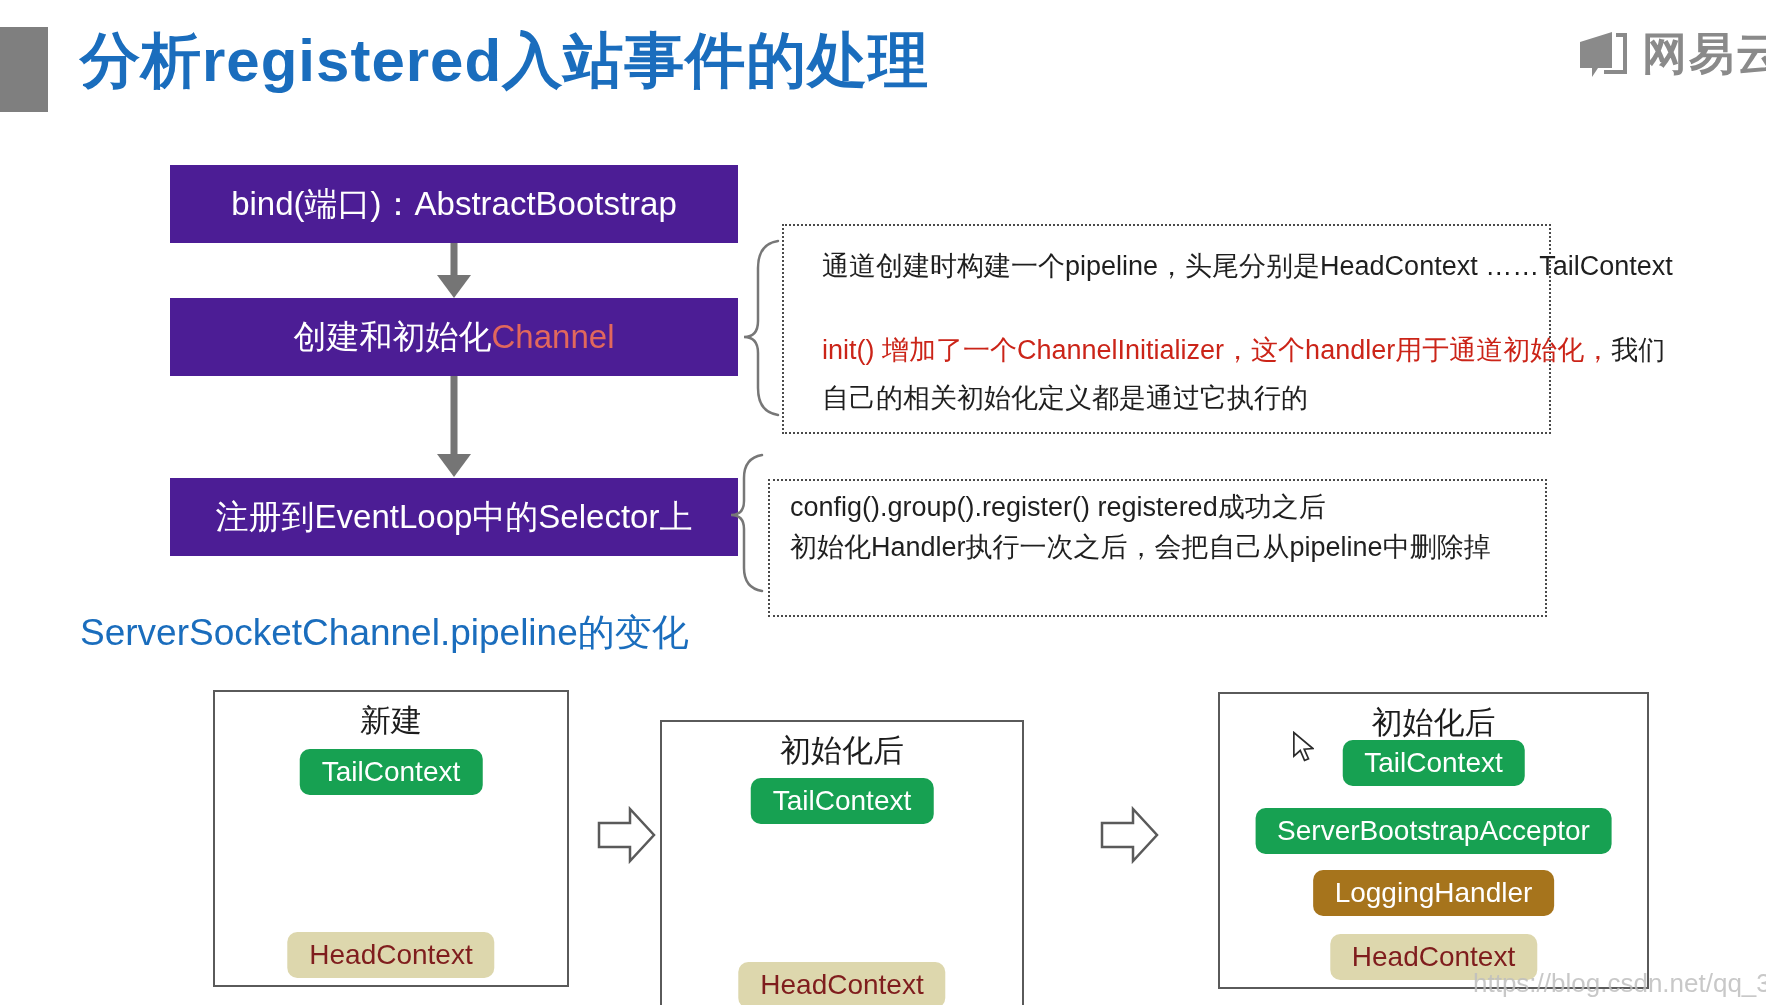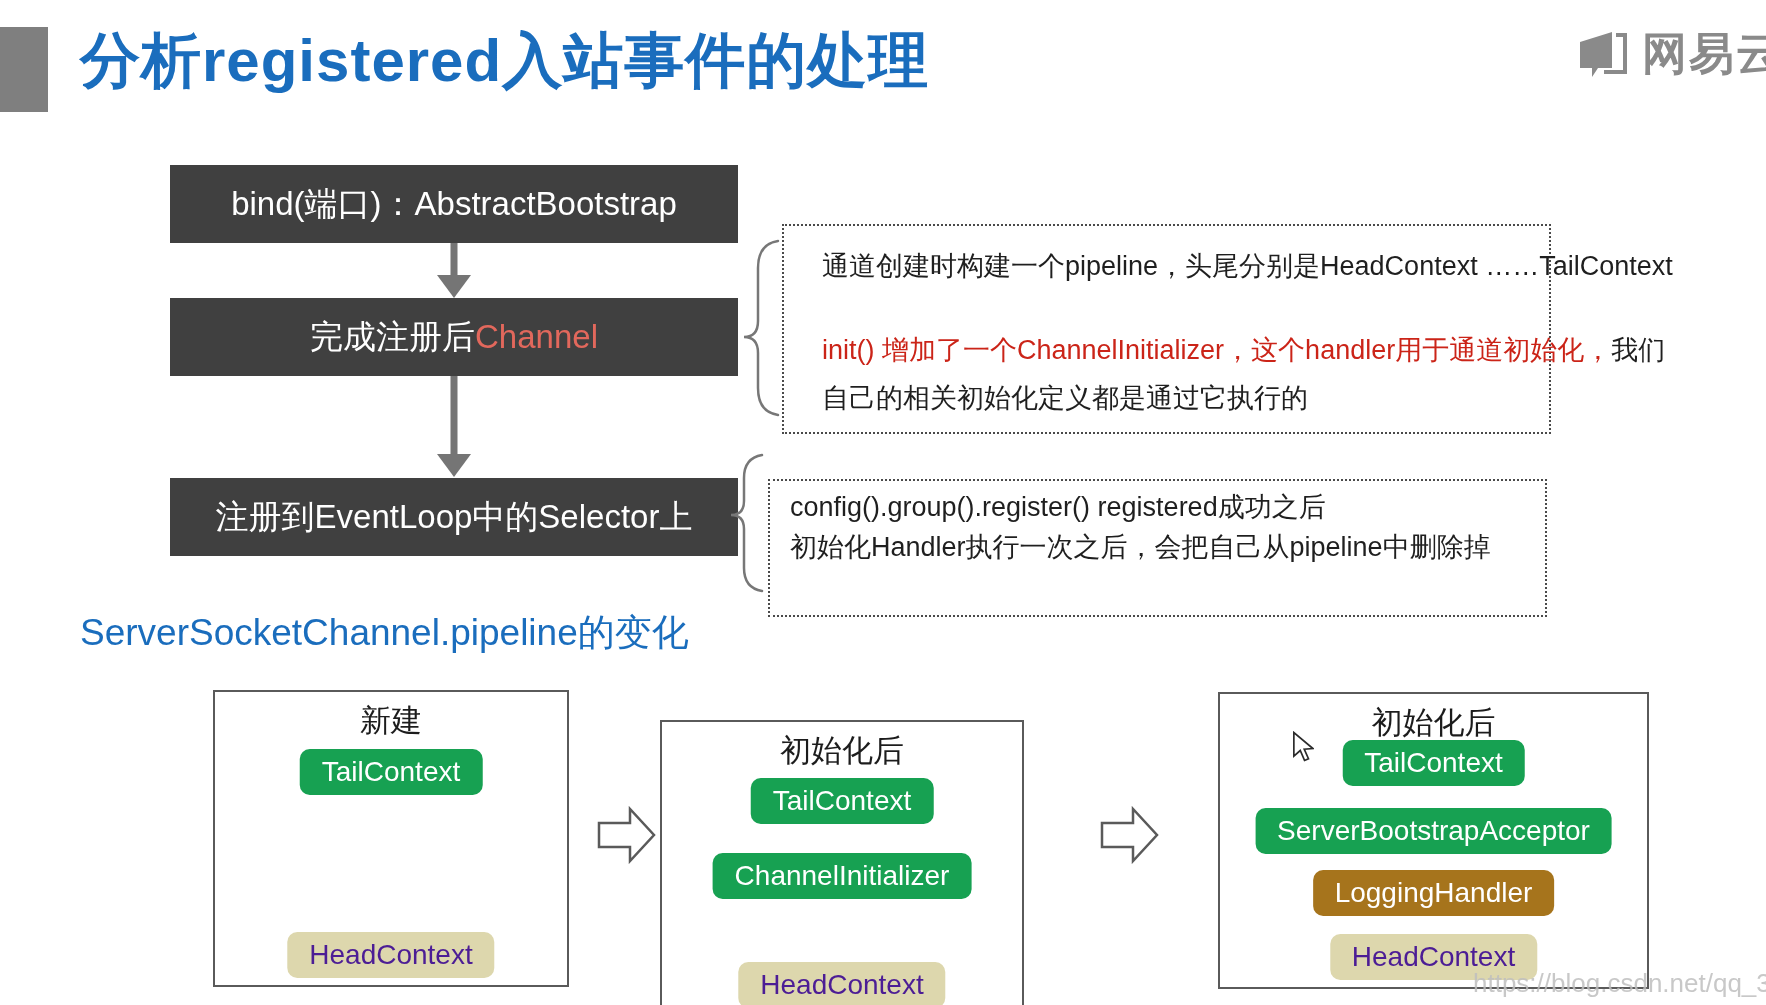--- a/index.html
+++ b/index.html
@@ -8,21 +8,21 @@
 
   .corner-square{position:absolute;left:0;top:27px;width:48px;height:85px;background:#7f7f7f;}
 
   .title{position:absolute;left:80px;top:22px;margin:0;font-size:60px;line-height:1.3;
          font-weight:700;color:#1a6dbd;letter-spacing:1px;white-space:nowrap;}
 
   .logo{position:absolute;left:1576px;top:24px;display:flex;align-items:center;gap:10px;white-space:nowrap;}
   .logo-text{font-size:45px;font-weight:700;color:#8a8a8a;letter-spacing:2px;}
 
   
-  .fbox{position:absolute;left:170px;width:568px;height:78px;background:#404040;
+  .fbox{position:absolute;left:170px;width:568px;height:78px;background:#4c1d95;
         display:flex;align-items:center;justify-content:center;
         color:#ffffff;font-size:33px;white-space:nowrap;}
   .b1{top:165px;} .b2{top:298px;} .b3{top:478px;}
   .red-on-blue{color:#e2685c;}
 
   .varrow{position:absolute;left:437px;}
 
   .brace{position:absolute;}
 
   
@@ -42,21 +42,21 @@
   .pa{left:213px;top:690px;width:352px;height:293px;}
   .pb{left:660px;top:692px;width:360px;height:293px;margin-top:28px;}
   .pc{left:1218px;top:692px;width:427px;height:293px;}
   .pcap{position:absolute;top:8px;left:0;width:100%;text-align:center;
         font-size:31px;color:#1c1c1c;white-space:nowrap;}
   .pill{position:absolute;left:50%;transform:translateX(-50%);height:46px;
         display:flex;align-items:center;justify-content:center;
         padding:0 22px;border-radius:10px;font-size:28px;white-space:nowrap;box-sizing:border-box;}
   .pill.green{background:#17a152;color:#ffffff;}
   .pill.gold{background:#a6741c;color:#ffffff;}
-  .pill.tan{background:#ddd7ad;color:#4c1d95;}
+  .pill.tan{background:#ddd7ad;color:#7f1d1d;}
 
   .harrow{position:absolute;}
   .cursor{position:absolute;left:1292px;top:731px;}
 
   .watermark{position:absolute;left:1473px;top:968px;font-size:26px;color:rgba(190,190,190,0.85);
              white-space:nowrap;}
 </style>
 </head>
 <body>
 
@@ -76,21 +76,21 @@
   <div class="fbox b1">
     <span>bind(端口)：AbstractBootstrap</span>
   </div>
 
   <svg class="varrow" style="top:243px" width="34" height="56" viewBox="0 0 34 56">
     <rect x="13.5" y="0" width="7" height="34" fill="#757575"></rect>
     <polygon points="0,32 34,32 17,55" fill="#757575"></polygon>
   </svg>
 
   <div class="fbox b2">
-    <span>完成注册后</span>
+    <span>创建和初始化</span>
       <span class="red-on-blue">Channel</span>
   </div>
 
   <svg class="varrow" style="top:376px" width="34" height="102" viewBox="0 0 34 102">
     <rect x="13.5" y="0" width="7" height="80" fill="#757575"></rect>
     <polygon points="0,78 34,78 17,101" fill="#757575"></polygon>
   </svg>
 
   <div class="fbox b3">
     <span>注册到EventLoop中的Selector上</span>
@@ -122,21 +122,20 @@
     <div class="pill tan" style="top:240px">HeadContext</div>
   </div>
 
   <svg class="harrow" style="left:597px;top:806px" width="60" height="58" viewBox="0 0 60 58">
     <polygon points="2,17 33,17 33,3 57,29 33,55 33,41 2,41" fill="#ffffff" stroke="#5a5a5a" stroke-width="2.5"></polygon>
   </svg>
 
   <div class="pbox pb">
     <div class="pcap">初始化后</div>
     <div class="pill green" style="top:56px">TailContext</div>
-    <div class="pill green" style="top:131px">ChannelInitializer</div>
     <div class="pill tan" style="top:240px">HeadContext</div>
   </div>
 
   <svg class="harrow" style="left:1100px;top:806px" width="60" height="58" viewBox="0 0 60 58">
     <polygon points="2,17 33,17 33,3 57,29 33,55 33,41 2,41" fill="#ffffff" stroke="#5a5a5a" stroke-width="2.5"></polygon>
   </svg>
 
   <div class="pbox pc">
     <div class="pcap">初始化后</div>
     <div class="pill green" style="top:46px">TailContext</div>

